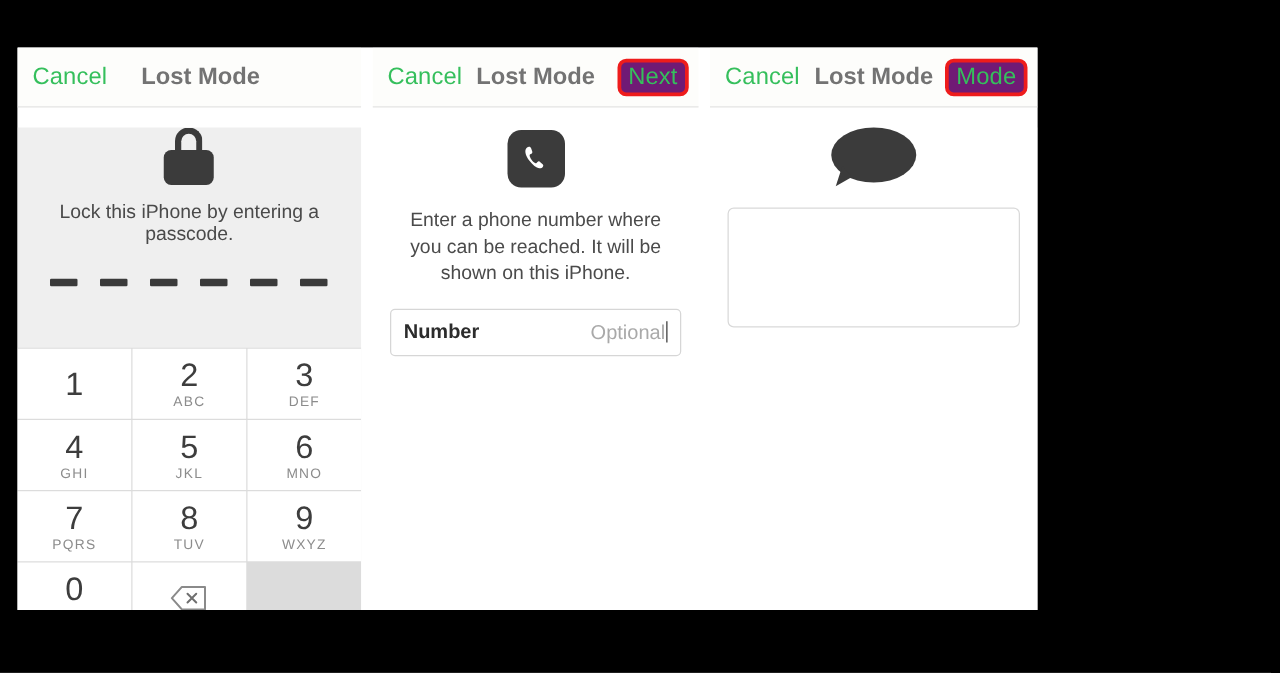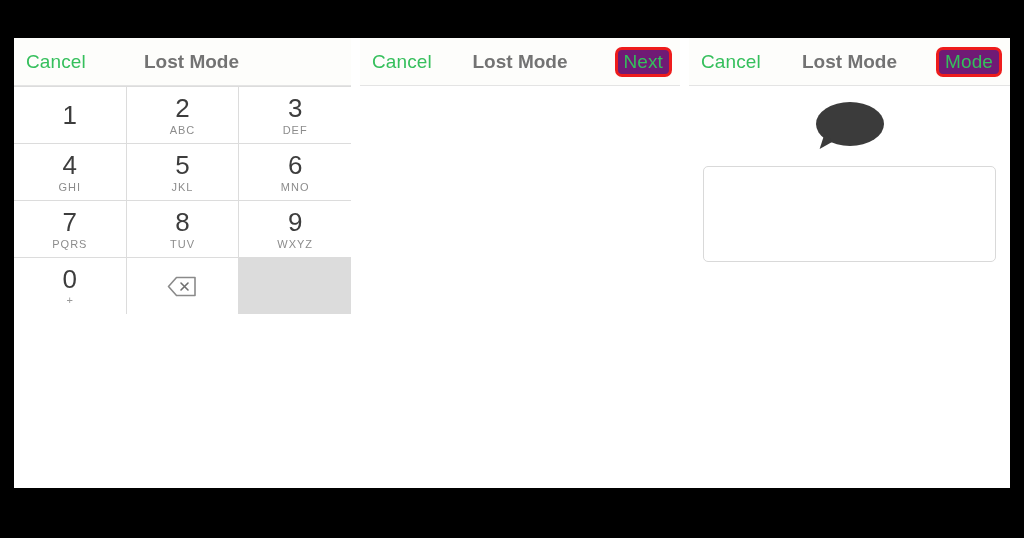--- a/index.html
+++ b/index.html
@@ -17,21 +17,21 @@
     position: relative;
     width: 1024px;
     height: 538px;
     background: #000000;
   }
   
   #frame {
     position: absolute;
     left: 14px;
     top: 38px;
-    width: 996px;
+    width: 816px;
     height: 450px;
     background: #ffffff;
     display: flex;
     overflow: hidden;
   }
   .panel {
     position: relative;
     height: 450px;
     background: #ffffff;
     overflow: hidden;
@@ -283,20 +283,35 @@
 <div id="stage">
   <div id="frame">
 
     <div class="panel panel-1">
       <div class="navbar">
         <div class="nav-btn">Cancel</div>
         <div class="nav-title">Lost Mode</div>
         <div class="nav-spacer"></div>
       </div>
 
+      <div class="pass-area">
+        <div class="lock-icon">
+          <div class="lock-shackle"></div>
+          <div class="lock-body"></div>
+        </div>
+        <div class="pass-caption">Lock this iPhone by entering a passcode.</div>
+        <div class="dashes">
+          <div class="dash"></div>
+          <div class="dash"></div>
+          <div class="dash"></div>
+          <div class="dash"></div>
+          <div class="dash"></div>
+          <div class="dash"></div>
+        </div>
+      </div>
 
       <div class="keypad">
         <div class="key">
           <span class="digit">1</span>
         </div>
         <div class="key">
           <span class="digit">2</span>
           <span class="letters">ABC</span>
         </div>
         <div class="key">
@@ -344,20 +359,32 @@
 
     <div class="gap"></div>
 
     <div class="panel panel-2">
       <div class="navbar">
         <div class="nav-btn">Cancel</div>
         <div class="nav-title">Lost Mode</div>
         <div class="nav-btn highlight">Next</div>
       </div>
 
+      <div class="body-area">
+        <div class="phone-icon">
+          <svg width="26" height="26" viewBox="0 0 26 26">
+            <path d="M7.2 3.4c-1.1 0-2.1.8-2.6 1.9-.9 2 .1 5.4 2.8 9.1 2.7 3.7 5.7 5.9 7.9 6.2 1.3.2 2.4-.3 3-1.3.5-.8.4-1.5-.2-2l-2.3-1.9c-.6-.5-1.3-.4-1.8.1l-.8.8c-.3.3-.7.3-1.1.1-1-.6-2.1-1.6-3-2.9-.8-1.2-1.3-2.3-1.4-3.2 0-.4.1-.7.5-.9l1-.5c.6-.3.8-1 .6-1.7l-.9-2.6c-.2-.7-.8-1.2-1.7-1.2z" fill="#ffffff"></path>
+          </svg>
+        </div>
+        <div class="instructions">Enter a phone number where you can be reached. It will be shown on this iPhone.</div>
+        <div class="number-field">
+          <span class="number-label">Number</span>
+          <span class="number-placeholder"><span>Optional</span><span class="caret"></span></span>
+        </div>
+      </div>
     </div>
 
     <div class="gap"></div>
 
     <div class="panel panel-3">
       <div class="navbar">
         <div class="nav-btn">Cancel</div>
         <div class="nav-title">Lost Mode</div>
         <div class="nav-btn highlight">Mode</div>
       </div>

